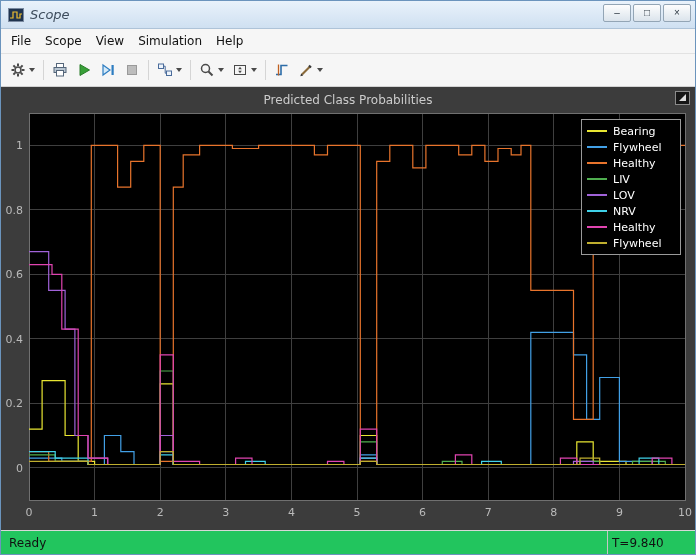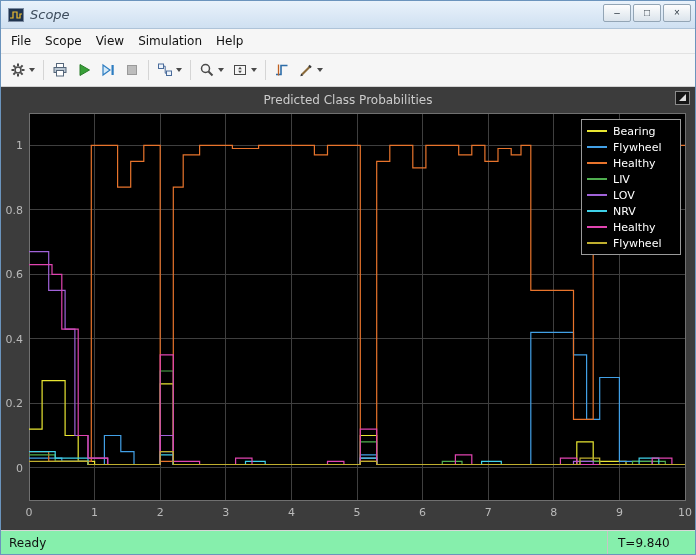--- a/index.html
+++ b/index.html
@@ -29,23 +29,23 @@
   
   .canvas { flex:1 1 auto; position:relative; background:#3c3c3c; overflow:hidden; }
   .canvas svg#chart { position:absolute; left:2px; top:0; }
   .legend { position:absolute; top:32px; right:14px; background:#000; border:1px solid #9a9a9a; padding:5px 8px 5px 5px; min-width:100px; display:flex; flex-direction:column; gap:4px; }
   .lg-row { display:flex; align-items:center; gap:6px; height:12px; }
   .lg-line { width:20px; height:0; border-top:2px solid #fff; flex:0 0 20px; }
   .lg-label { color:#ffffff; font-size:11px; white-space:nowrap; }
   .corner-btn { position:absolute; top:4px; right:5px; width:15px; height:14px; background:#161616; border:1px solid #8a8a8a; padding:0; display:flex; align-items:center; justify-content:center; }
 
   
-  .statusbar { height:24px; flex:0 0 24px; background:#86efac; border-top:1px solid #d8d8d8; display:flex; align-items:center; font-size:12px; color:#111; }
+  .statusbar { height:24px; flex:0 0 24px; background:#22c55e; border-top:1px solid #d8d8d8; display:flex; align-items:center; font-size:12px; color:#111; }
   .status-left { flex:1; padding-left:8px; }
-  .status-right { flex:0 0 88px; border-left:1px solid #c6c6c6; height:100%; display:flex; align-items:center; padding-left:10px; }
+  .status-right { flex:0 0 88px; border-left:1px solid #c6c6c6; height:100%; display:flex; align-items:center; padding-left:4px; }
 </style>
 </head>
 <body>
 
 <div class="window">
 
   <div class="titlebar">
     <span class="app-icon">
       <svg width="16" height="14" viewBox="0 0 16 14">
         <rect x="0.5" y="0.5" width="15" height="13" fill="#20344f" stroke="#7a8aa0"></rect>

